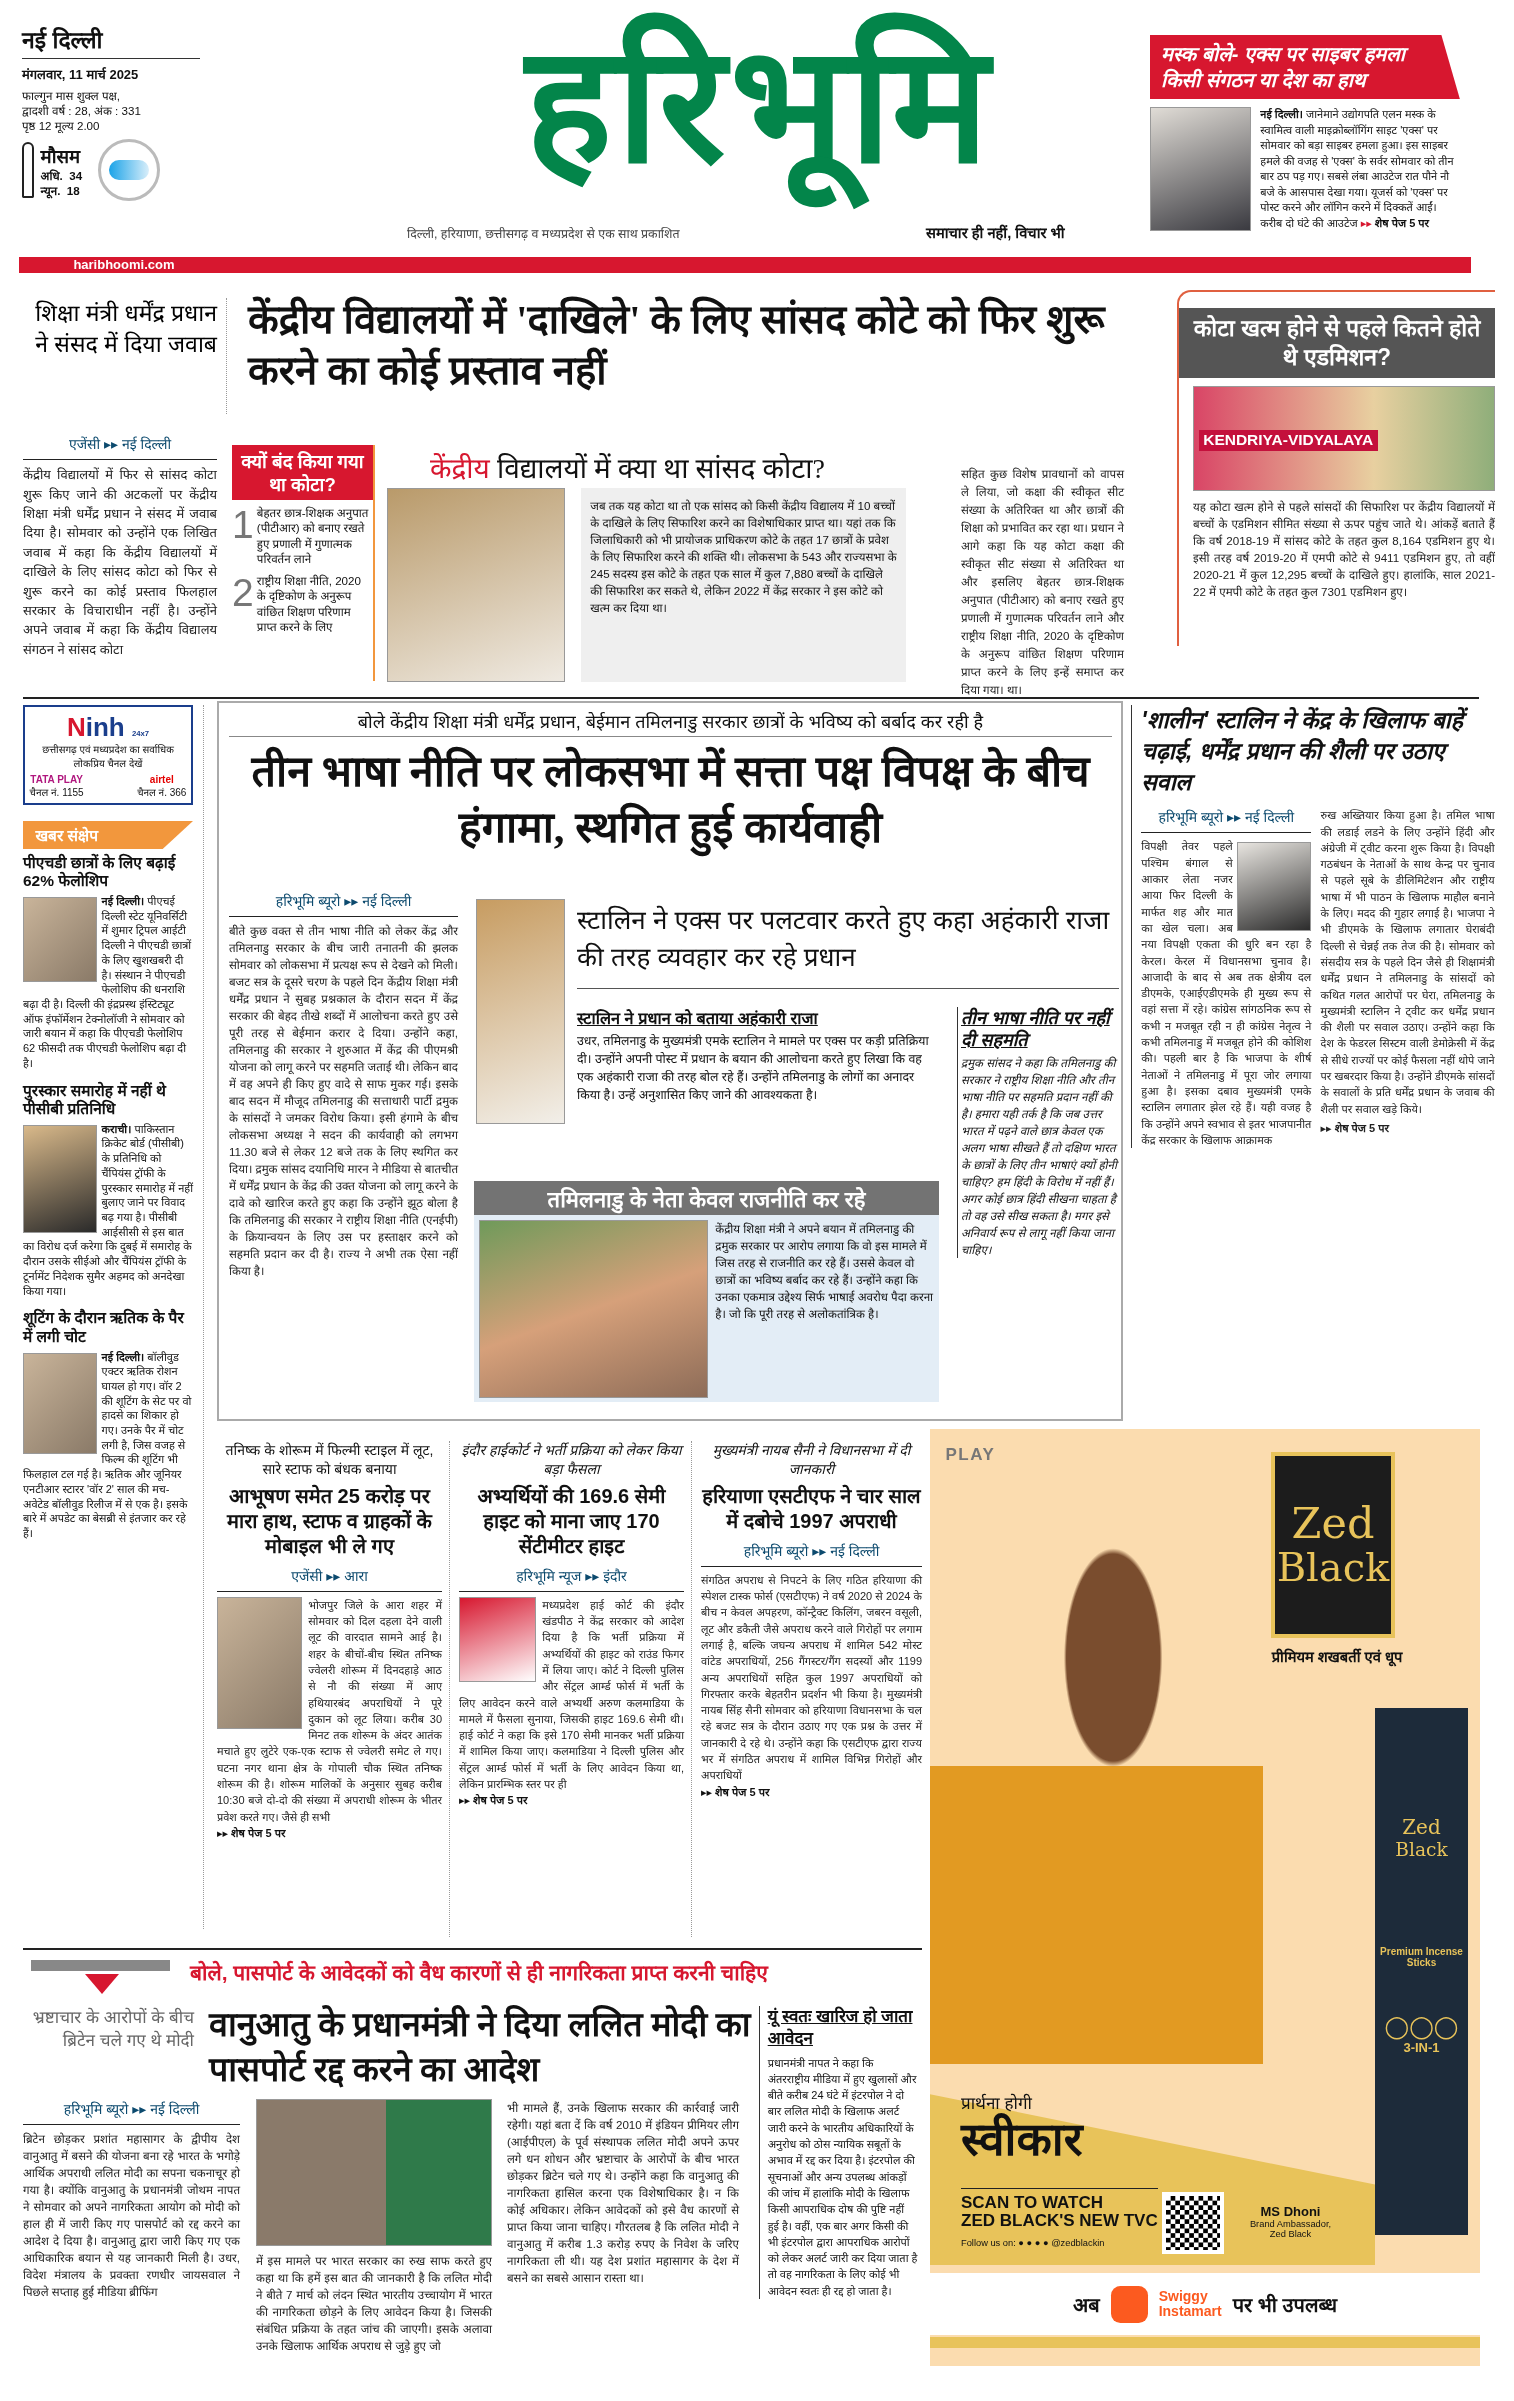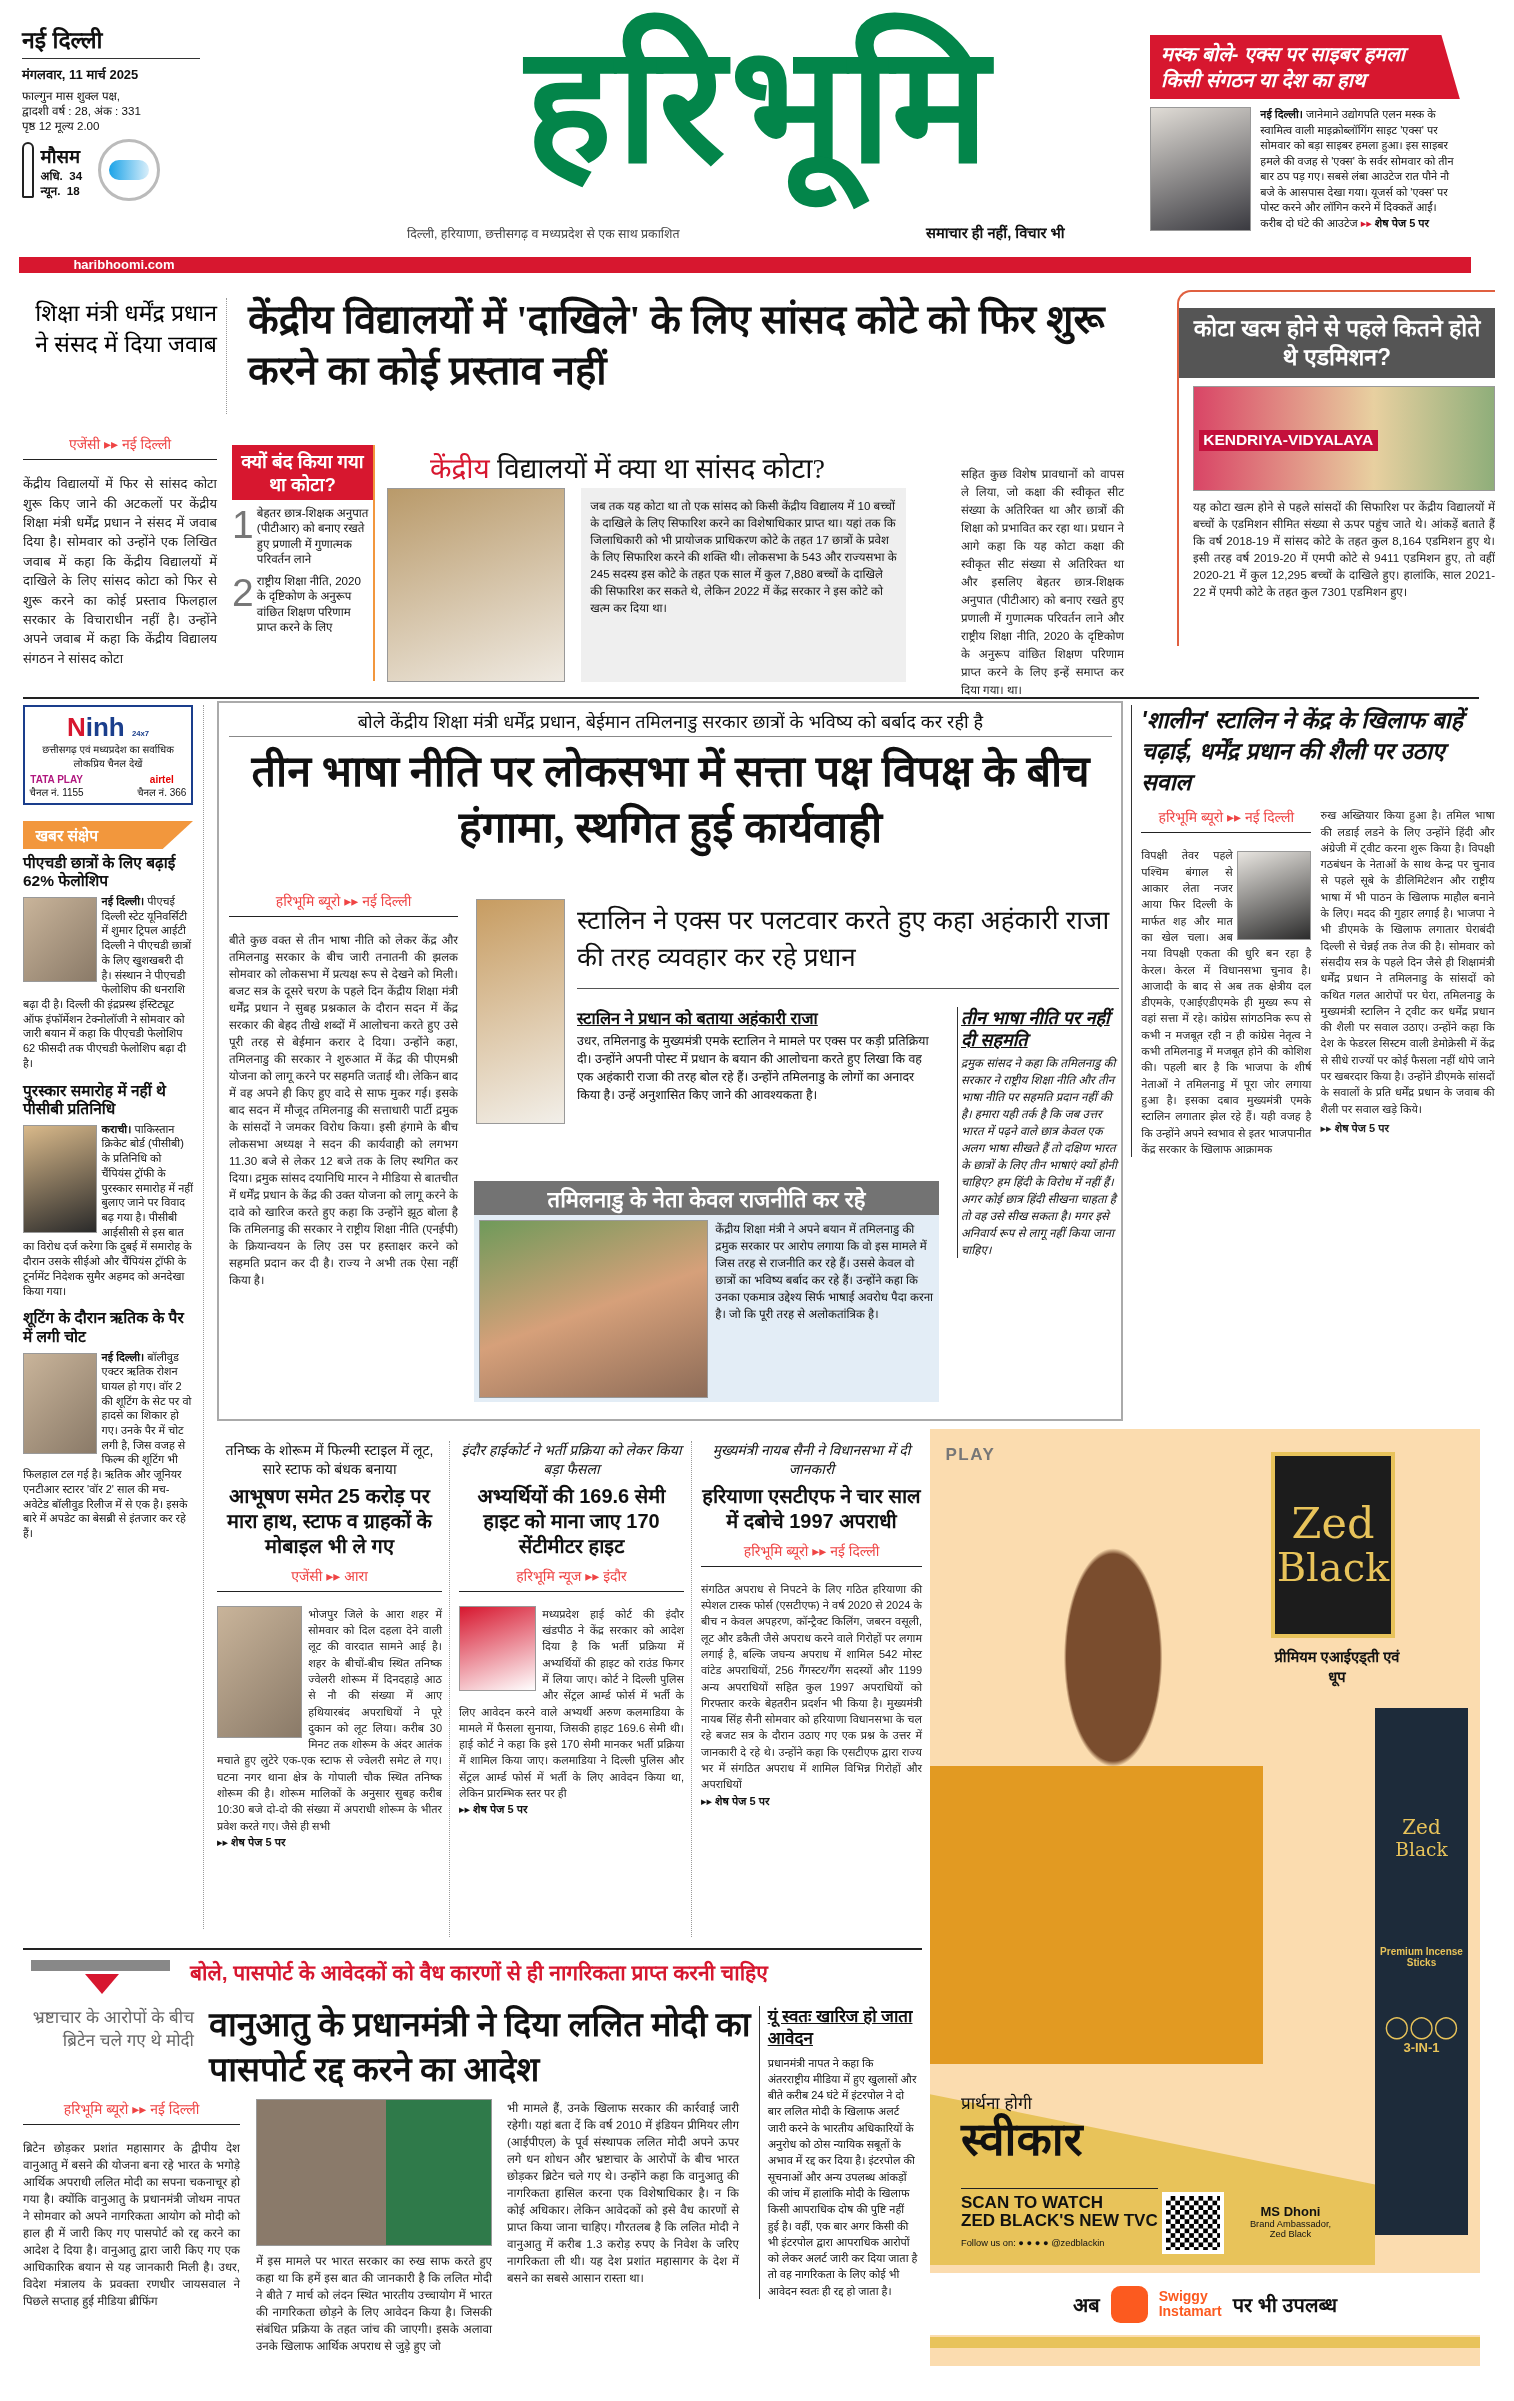--- a/index.html
+++ b/index.html
@@ -2,21 +2,21 @@
 <html style="font-size:12.4px"><head>
 <meta charset="utf-8">
 <style>
   * { box-sizing: border-box; margin: 0; padding: 0; }
   body { width: 1514px; height: 2401px; background: #ffffff; color: #111;
          font-family: "Liberation Sans", "DejaVu Sans", sans-serif; overflow: hidden; position: relative; }
   .abs { position: absolute; }
   .serif { font-family: "Liberation Serif", "DejaVu Serif", serif; }
   .red { color: #d7172f; }
   .body-txt { font-size: 14.7px; line-height: 21px; text-align: justify; color: #222; }
-  .byline { font-size: 14px; color: #ef4444; border-bottom: 1.5px solid #222; padding-bottom: 6.2px; margin-bottom: 14px; text-align: center; }
+  .byline { font-size: 14px; color: #0c4a6e; border-bottom: 1.5px solid #222; padding-bottom: 6.2px; margin-bottom: 5px; text-align: center; }
   .img { background: linear-gradient(135deg, #c9b49a, #8a7a68); border: 0.8px solid #999; }
   .rule { background: #222; }
   .vrule { border-left: 1.5px dotted #999; }
 </style>
 </head>
 <body>
 
 <div class="abs" style="left:22px;top:23px;width:178px;">
   <div style="font-size:23px;font-weight:bold;border-bottom:1.5px solid #333;padding-bottom:3.1px;">नई दिल्ली</div>
   <div style="font-size:13px;font-weight:bold;margin-top:6.2px;">मंगलवार, 11 मार्च 2025</div>
@@ -208,21 +208,21 @@
   <b style="font-size:11px;">▸▸ <span>शेष पेज 5 पर</span></b>
 </div>
 
 <div class="abs" style="left:930px;top:1429px;width:550px;height:937px;background:#fbdcaf;overflow:hidden;">
   <div style="position:absolute;left:15.5px;top:15.5px;font-size:17px;font-weight:bold;color:#777;letter-spacing:1.5px;">PLAY</div>
   <div style="position:absolute;left:0;top:93px;width:333px;height:542px;background:radial-gradient(ellipse at 55% 25%,#7a4d2e 0 18%,transparent 19%),linear-gradient(180deg,transparent 0 45%,#e29a22 45%);"></div>
   <div style="position:absolute;left:341px;top:23px;width:124px;height:186px;background:#1c1c1c;border:4.6px solid #e8c35a;display:flex;flex-direction:column;align-items:center;justify-content:center;color:#e8c35a;font-family:'DejaVu Serif',serif;">
     <div style="font-size:43px;line-height:45px;">Zed</div>
     <div style="font-size:40px;line-height:43px;">Black</div>
   </div>
-  <div style="position:absolute;left:341px;top:217px;width:132px;text-align:center;font-size:14.7px;font-weight:bold;">प्रीमियम एआईएड्ती एवं धूप</div>
+  <div style="position:absolute;left:341px;top:217px;width:132px;text-align:center;font-size:14.7px;font-weight:bold;">प्रीमियम शखबर्ती एवं धूप</div>
   <div style="position:absolute;left:445px;top:279px;width:93px;height:527px;background:#1d2b3a;color:#e8c35a;text-align:center;">
     <div style="margin-top:108px;font-size:20px;font-family:'DejaVu Serif',serif;line-height:23px;">Zed</div>
     <div style="font-size:18.6px;font-family:'DejaVu Serif',serif;line-height:22px;">Black</div>
     <div style="margin-top:85px;font-size:10px;font-weight:bold;">Premium Incense Sticks</div>
     <div style="margin-top:46px;font-size:22px;">◯◯◯</div>
     <div style="font-size:13px;font-weight:bold;">3-IN-1</div>
   </div>
   <div style="position:absolute;left:0;top:635px;width:445px;height:201px;background:#e8c35a;clip-path:polygon(0 15%,100% 60%,100% 100%,0 100%);"></div>
   <div style="position:absolute;left:31px;top:662px;">
     <div style="font-size:17px;">प्रार्थना होगी</div>

